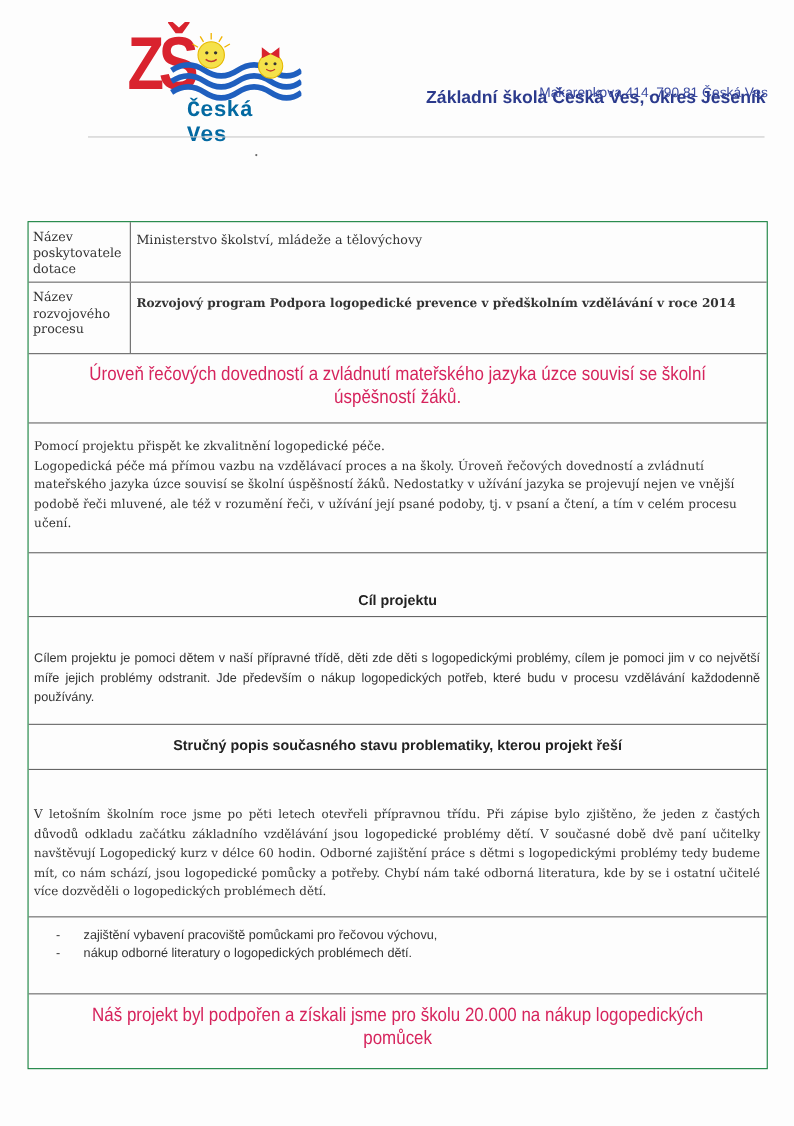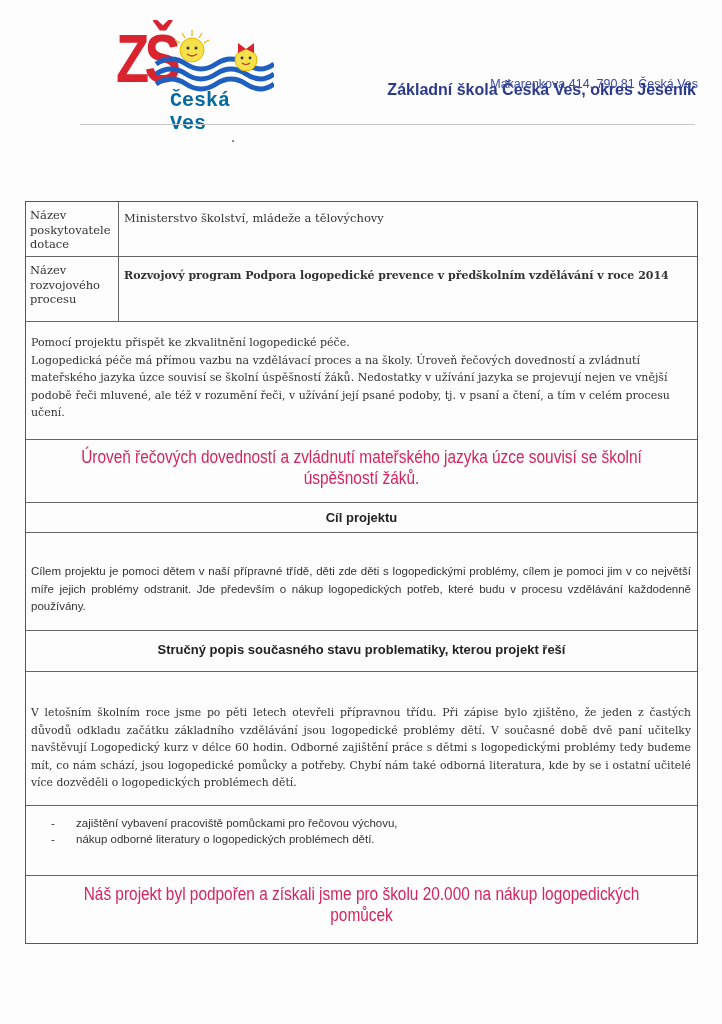--- a/index.html
+++ b/index.html
@@ -94,30 +94,30 @@
   <div class="row two-col" style="height:55px">
     <div class="lab">Název poskytovatele dotace</div>
     <div class="val">Ministerstvo školství, mládeže a tělovýchovy</div>
   </div>
 
   <div class="row two-col" style="height:65px">
     <div class="lab">Název rozvojového procesu</div>
     <div class="val bold">Rozvojový program Podpora logopedické prevence v předškolním vzdělávání v roce 2014</div>
   </div>
 
+  <div class="row" style="height:63px">
+    <div class="red-head">Úroveň řečových dovedností a zvládnutí mateřského jazyka úzce souvisí se školní úspěšností žáků.</div>
+  </div>
+
   <div class="row" style="height:118px; padding-top:12px; box-sizing:border-box;">
     <div class="para">Pomocí projektu přispět ke zkvalitnění logopedické péče.</div>
     <div class="para">Logopedická péče má přímou vazbu na vzdělávací proces a na školy. Úroveň řečových dovedností a zvládnutí mateřského jazyka úzce souvisí se školní úspěšností žáků. Nedostatky v užívání jazyka se projevují nejen ve vnější podobě řeči mluvené, ale též v rozumění řeči, v užívání její psané podoby, tj. v psaní a čtení, a tím v celém procesu učení.</div>
   </div>
 
-  <div class="row" style="height:63px">
-    <div class="red-head">Úroveň řečových dovedností a zvládnutí mateřského jazyka úzce souvisí se školní úspěšností žáků.</div>
-  </div>
-
-  <div class="row" style="height:30px; line-height:30px;">
+  <div class="row" style="height:30px; line-height:30px;margin-top:28px;">
     <div class="sec-head">Cíl projektu</div>
   </div>
 
   <div class="row" style="height:98px; padding-top:30px; box-sizing:border-box;">
     <div class="para condensed">Cílem projektu je pomoci dětem v naší přípravné třídě, děti zde děti s logopedickými problémy, cílem je pomoci jim v co největší míře jejich problémy odstranit.  Jde především o nákup logopedických potřeb, které budu v procesu vzdělávání každodenně používány.</div>
   </div>
 
   <div class="row" style="height:41px; line-height:38px;">
     <div class="sec-head">Stručný popis současného stavu problematiky, kterou projekt řeší</div>
   </div>

